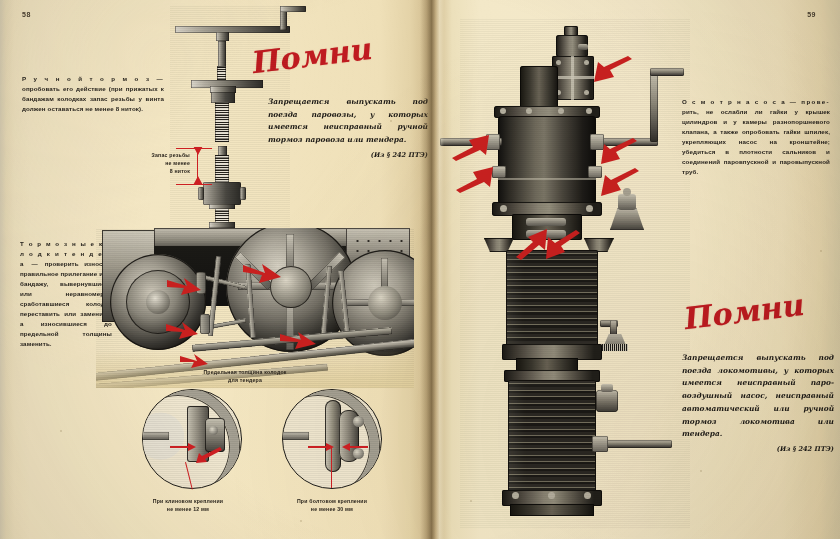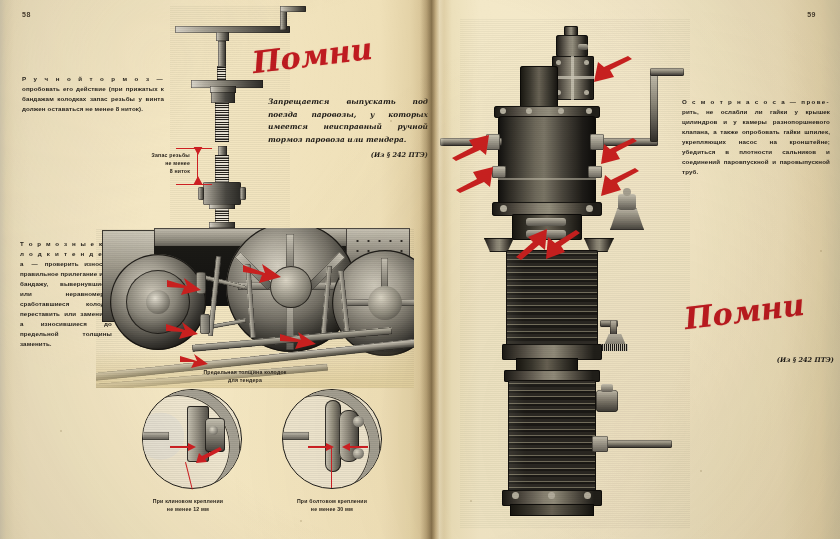--- a/index.html
+++ b/index.html
@@ -345,20 +345,21 @@
 
 
     <div class="btext" style="left:250px;top:97px;width:148px;">
       <span class="lead">О с м о т р   н а с о с а — прове-</span>
       <span>рить, не ослабли ли гайки у крышек цилиндров и у камеры разнопоршневого клапана, а также опробовать гайки шпилек, укрепляющих насос на кронштейне; убедиться в плотности сальников и соединений паровпускной и паровыпускной труб.</span>
     </div>
 
     <div class="pomni" style="left:252px;top:294px;">Помни</div>
 
     <div class="quote" style="left:250px;top:352px;width:152px;">
+      <span>Запрещается выпускать под поезда локомотивы, у которых имеется неисправный паро-воздушный насос, неисправный автоматический или ручной тормоз локомотива или тендера.</span>
       <span class="src">(Из § 242 ПТЭ)</span>
     </div>
 
     <div class="pumpbody" style="left:28px;top:18px;width:230px;height:510px;">
 
       <div class="cyl-lt" style="position:absolute;left:104px;top:8px;width:14px;height:10px;border-radius:2px;"></div>
       <div class="cyl-lt" style="position:absolute;left:96px;top:17px;width:32px;height:22px;border-radius:3px;"></div>
       <div style="position:absolute;left:118px;top:26px;width:10px;height:6px;border-radius:2px;background:linear-gradient(180deg,#b9b4a4,#55524a);"></div>
 
       <div class="cyl-lt" style="position:absolute;left:92px;top:38px;width:42px;height:44px;border-radius:2px;"></div>

